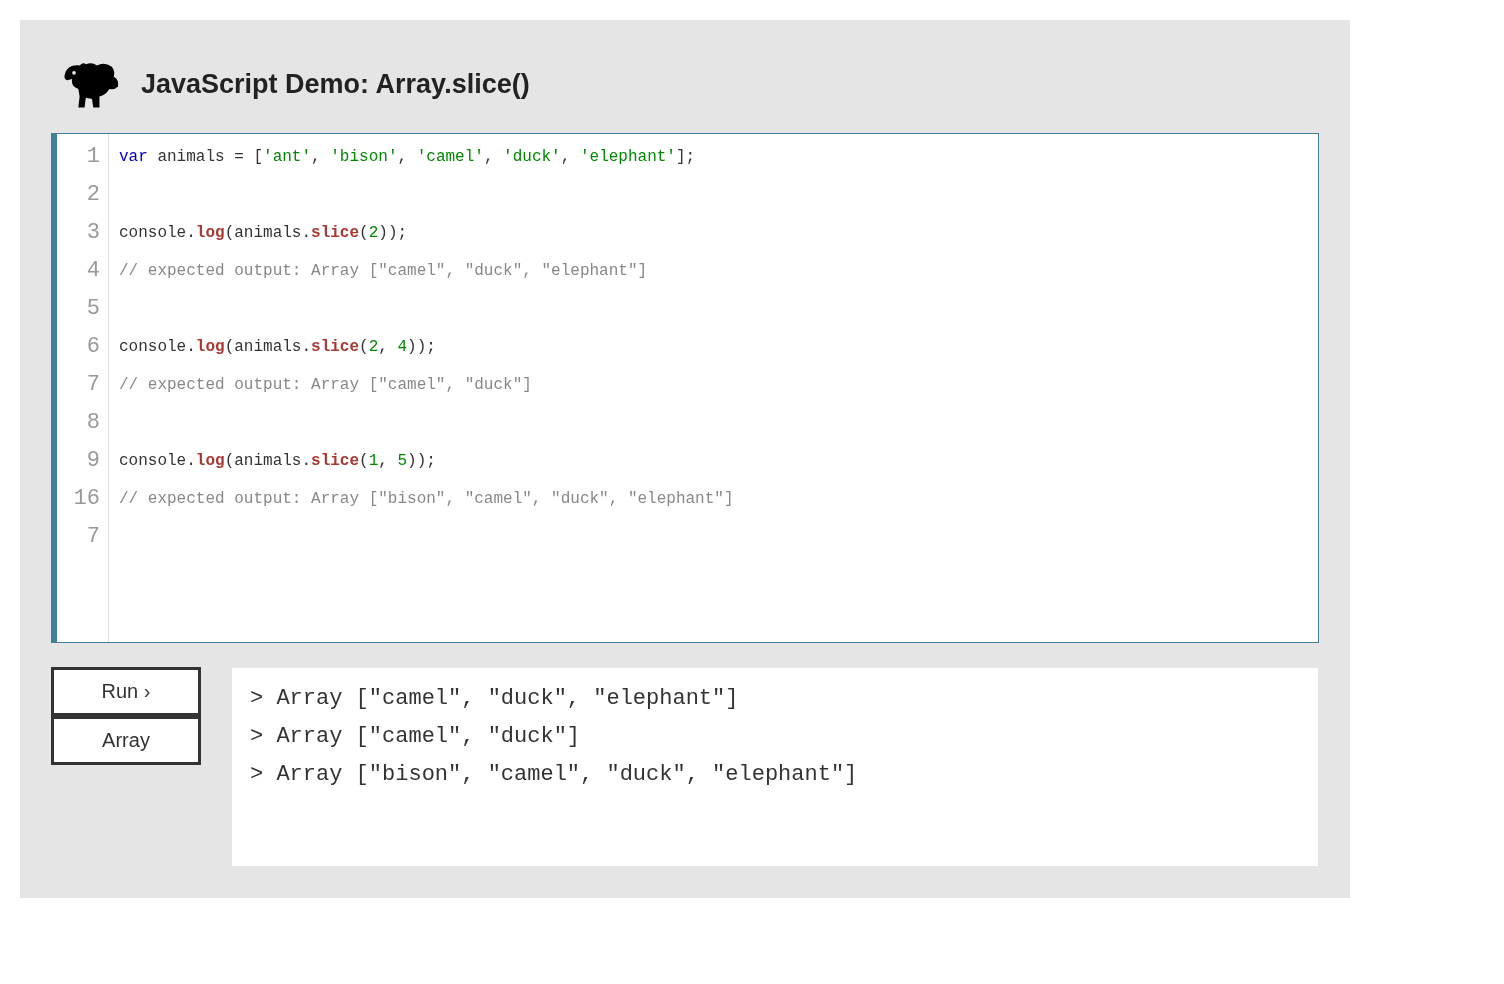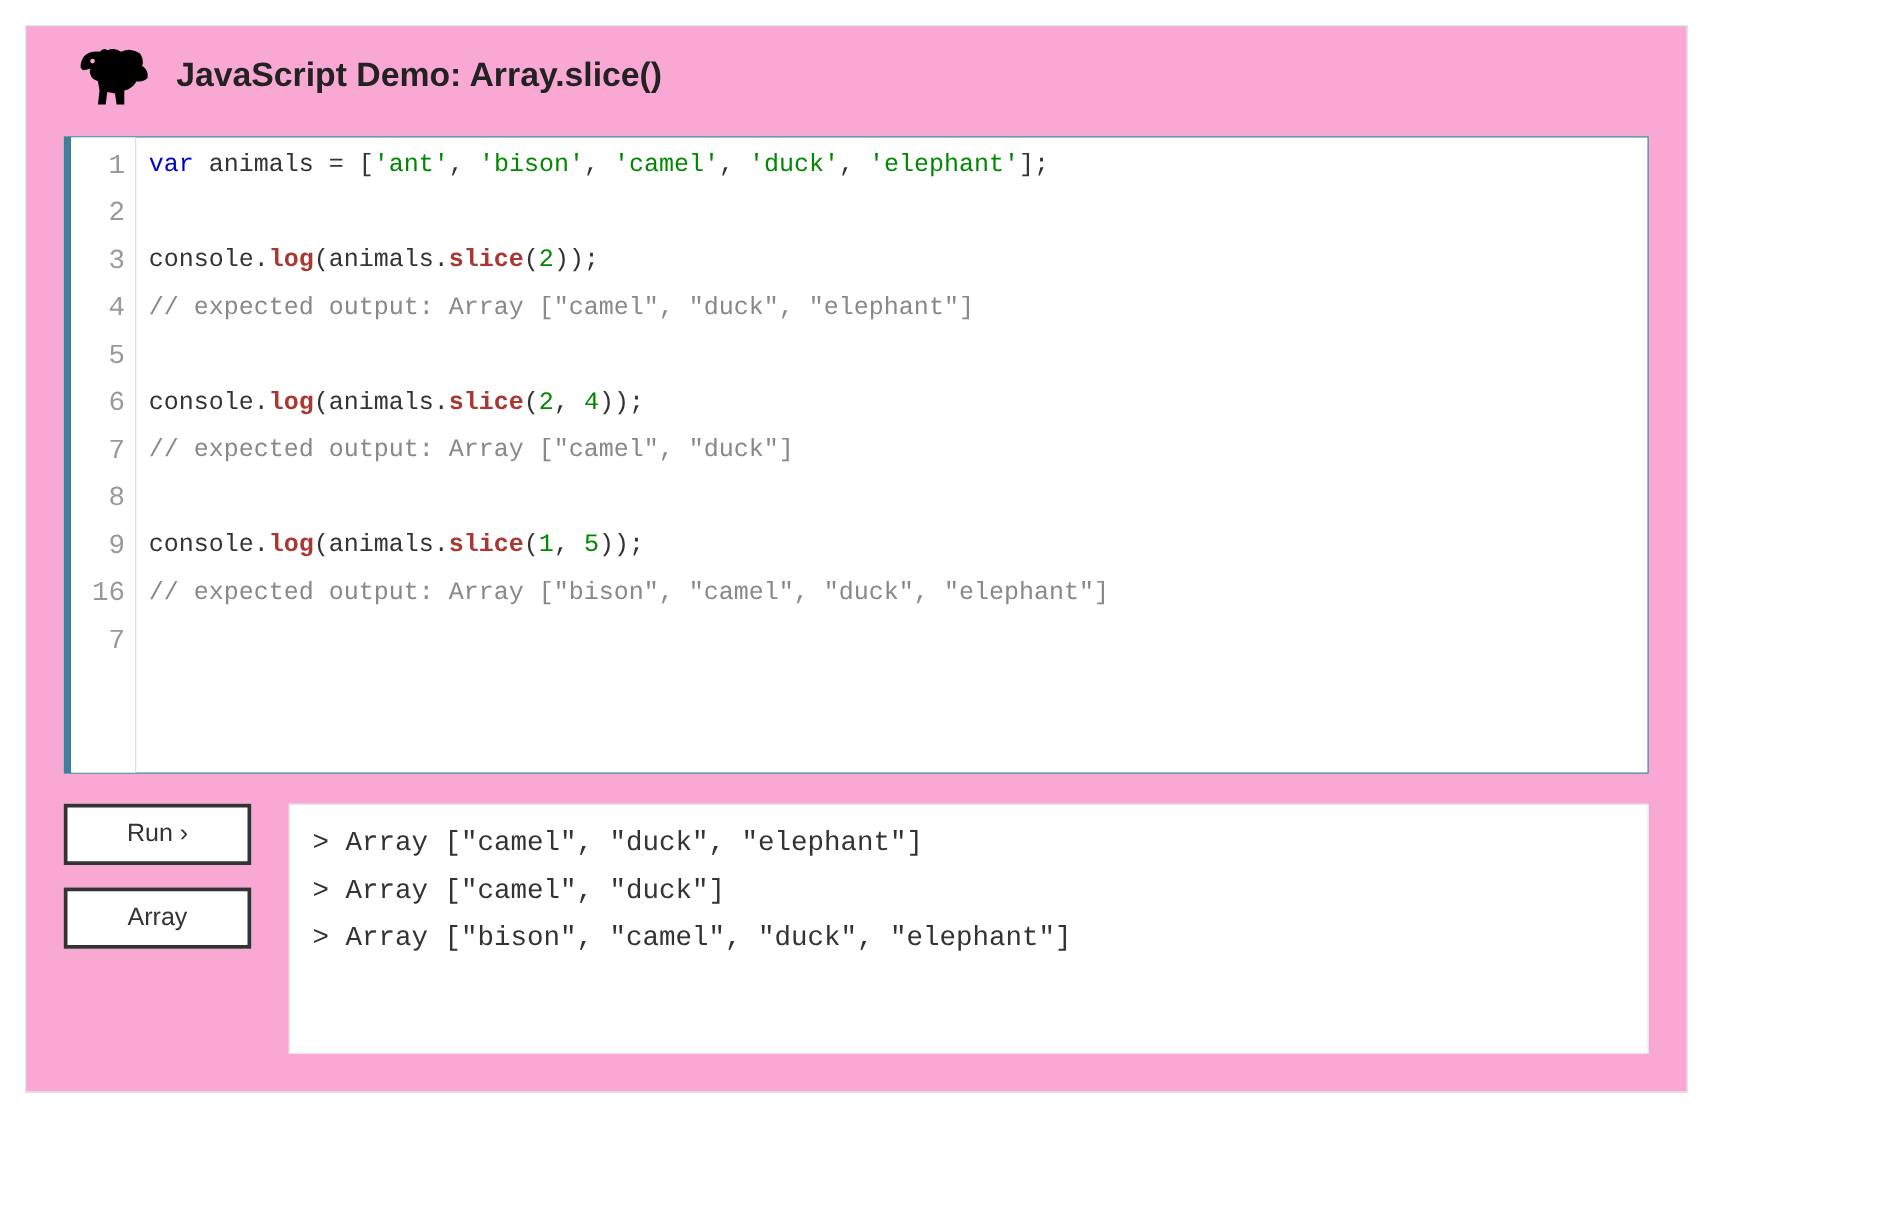--- a/index.html
+++ b/index.html
@@ -3,22 +3,22 @@
 <meta charset="utf-8">
 <style>
   * { box-sizing: border-box; margin: 0; padding: 0; }
   body {
     background: #fff;
     font-family: -apple-system, BlinkMacSystemFont, "Segoe UI", Helvetica, Arial, sans-serif;
     padding: 20px;
   }
   .demo-container {
     border: 1px solid #e0e5eb;
-    background: #f9a8d4;
-    padding: 8px 30px 30px 30px;
+    background: #e5e5e5;
+    padding: 32px 30px 30px 30px;
     max-width: 1330px;
   }
   .header {
     display: flex;
     align-items: center;
     gap: 18px;
     margin-bottom: 18px;
     padding-left: 10px;
   }
   .logo svg { width: 62px; height: 62px; display: block; }
@@ -41,21 +41,21 @@
     font-family: "SFMono-Regular", Consolas, "Liberation Mono", Menlo, Courier, monospace;
     font-size: 22px;
     line-height: 38px;
     text-align: right;
     padding: 4px 8px 4px 14px;
     user-select: none;
     min-width: 52px;
   }
   .code {
     font-family: "SFMono-Regular", Consolas, "Liberation Mono", Menlo, Courier, monospace;
-    font-size: 20px;
+    font-size: 16px;
     line-height: 38px;
     padding: 4px 10px;
     white-space: pre;
     flex: 1;
     overflow-x: auto;
     color: #333;
   }
   .tok-kw { color: #0000c8; }
   .tok-str { color: #008800; }
   .tok-num { color: #008800; }
@@ -65,21 +65,20 @@
 
   .bottom {
     display: flex;
     gap: 30px;
     margin-top: 24px;
     align-items: flex-start;
   }
   .buttons {
     display: flex;
     flex-direction: column;
-    gap: 18px;
     width: 150px;
   }
   .btn {
     border: 3px solid #333;
     background: #fff;
     padding: 10px 0;
     font-size: 20px;
     font-weight: 400;
     color: #333;
     text-align: center;

